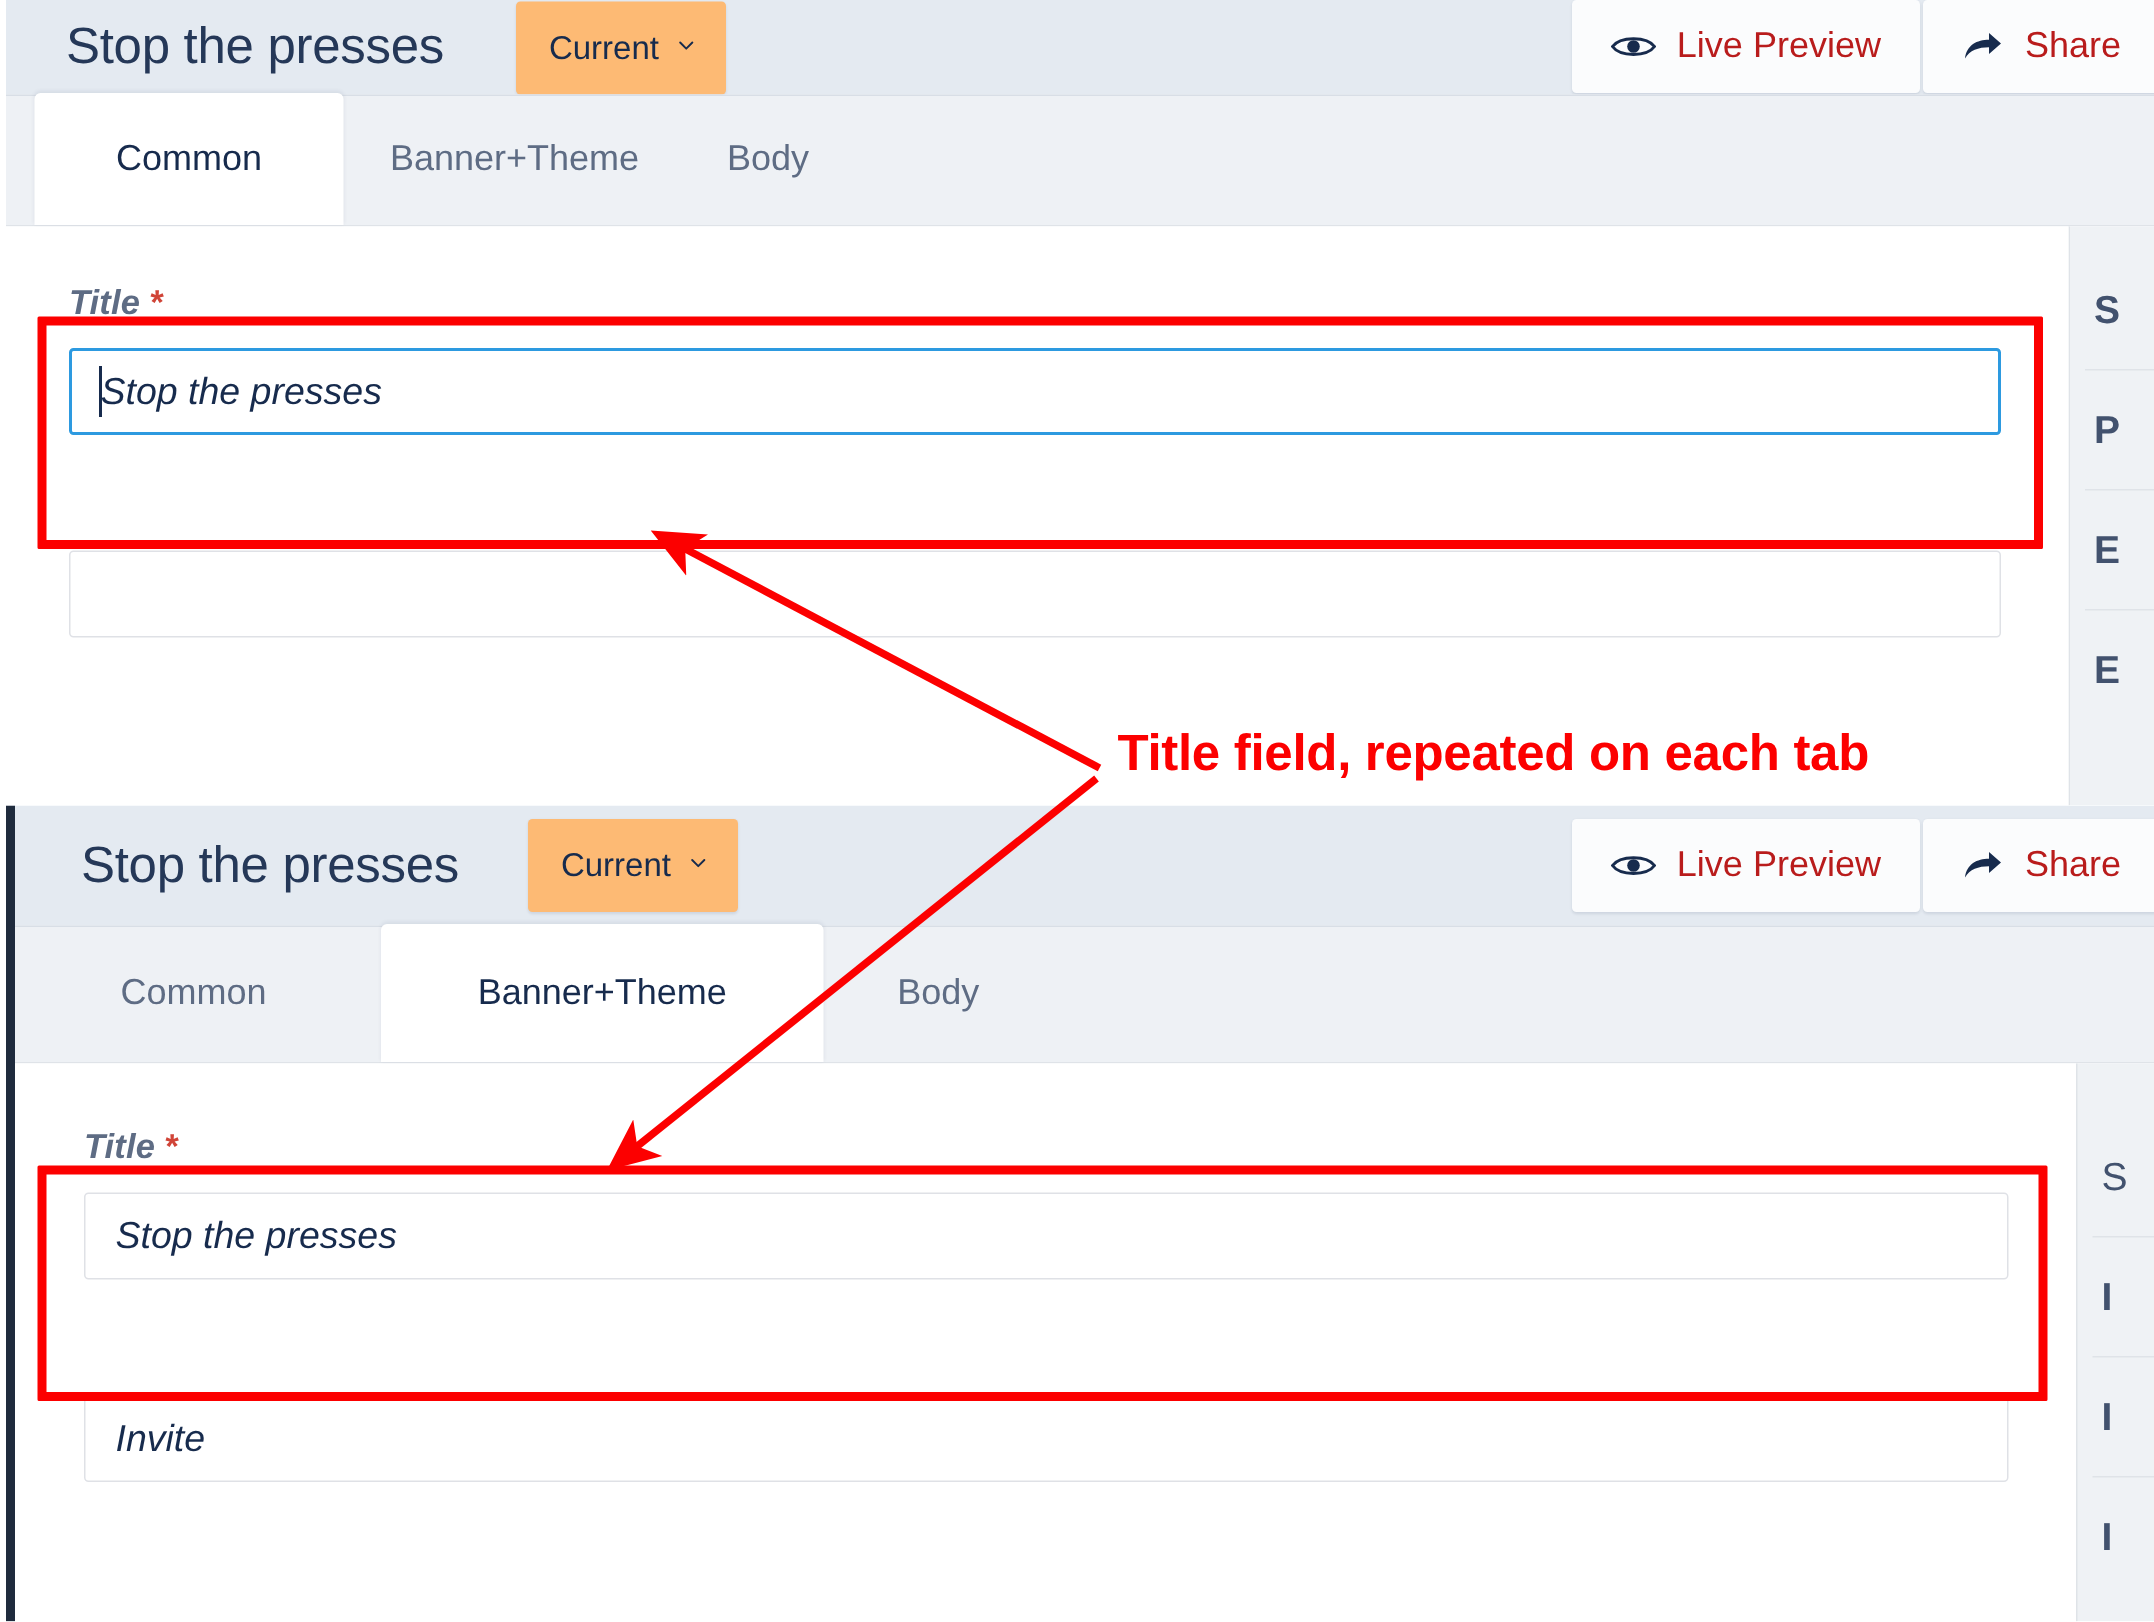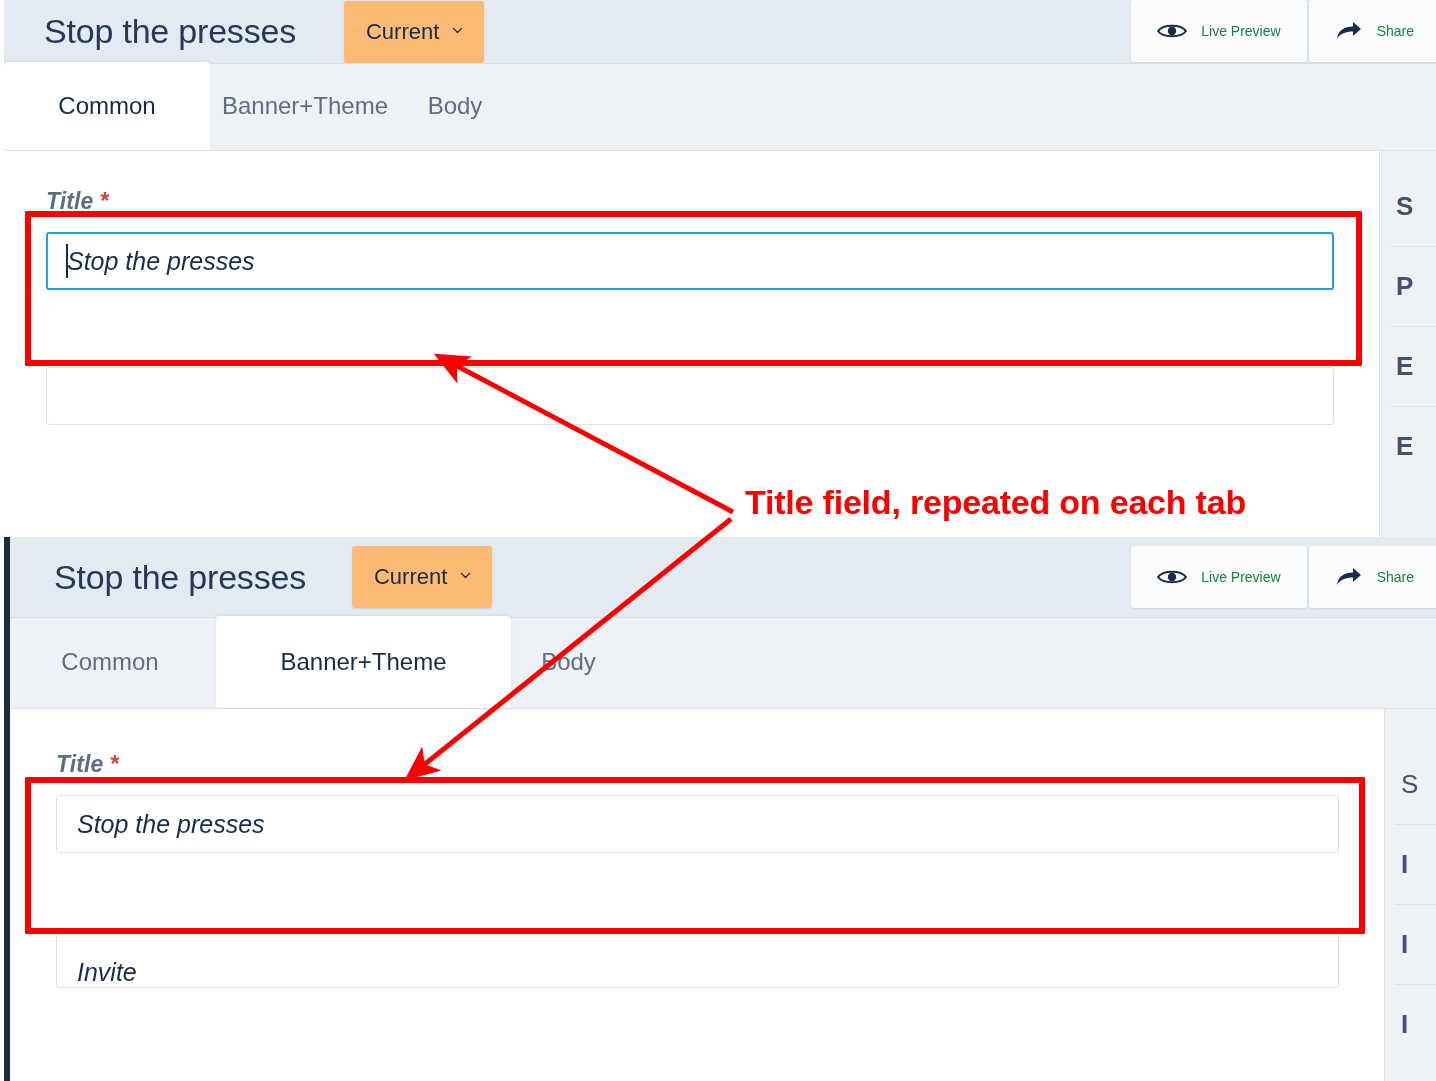--- a/index.html
+++ b/index.html
@@ -85,22 +85,22 @@
     align-items: center;
     gap: 14px;
     padding: 0 26px;
     height: 62px;
     box-sizing: border-box;
     box-shadow: 0 1px 2px rgba(9,30,66,0.10);
     border-radius: 3px;
     margin-left: 2px;
   }
   .hdr-btn .hb-label {
-    font-size: 14px;
-    color: #15803d;
+    font-size: 24px;
+    color: #b91c1c;
     white-space: nowrap;
   }
   .icon { display: inline-flex; align-items: center; justify-content: center; }
 
   
   .tabstrip {
     position: relative;
     height: 88px;
     background: #eef1f5;
     border-top: 1px solid #d8dee6;
@@ -112,20 +112,21 @@
   .tab {
     height: 88px;
     display: flex;
     align-items: center;
     justify-content: center;
     padding: 0 36px;
     box-sizing: border-box;
     font-size: 24px;
     color: #5e6c84;
     white-space: nowrap;
+    margin-left: 19px;
   }
   .tab.active {
     background: #ffffff;
     color: #172b4d;
     border-top-left-radius: 4px;
     border-top-right-radius: 4px;
     box-shadow: 0 -1px 3px rgba(9,30,66,0.07);
     position: relative;
     z-index: 2;
   }
@@ -387,21 +388,21 @@
         <div class="field" style="position:absolute; left:52px; top:42px; width:1285px;">
           <div>
             <span class="field-label">Title</span><span class="req">*</span>
           </div>
           <div class="text-input" style="margin-top:17px; height:58px; width:1283px;">
             <span class="input-value">Stop the presses</span>
           </div>
         </div>
 
         <div class="field" style="position:absolute; left:52px; top:204px; width:1285px;">
-          <div class="text-input" style="margin-top:17px; height:58px; width:1283px;align-items:flex-end;">
+          <div class="text-input" style="margin-top:17px; height:58px; width:1283px;">
             <span class="input-value">Invite</span>
           </div>
         </div>
       </div>
 
       <div class="side-col" style="padding-top:46px;">
         <div class="side-item thin">S</div>
         <div class="side-sep"></div>
         <div class="side-item">I</div>
         <div class="side-sep"></div>

